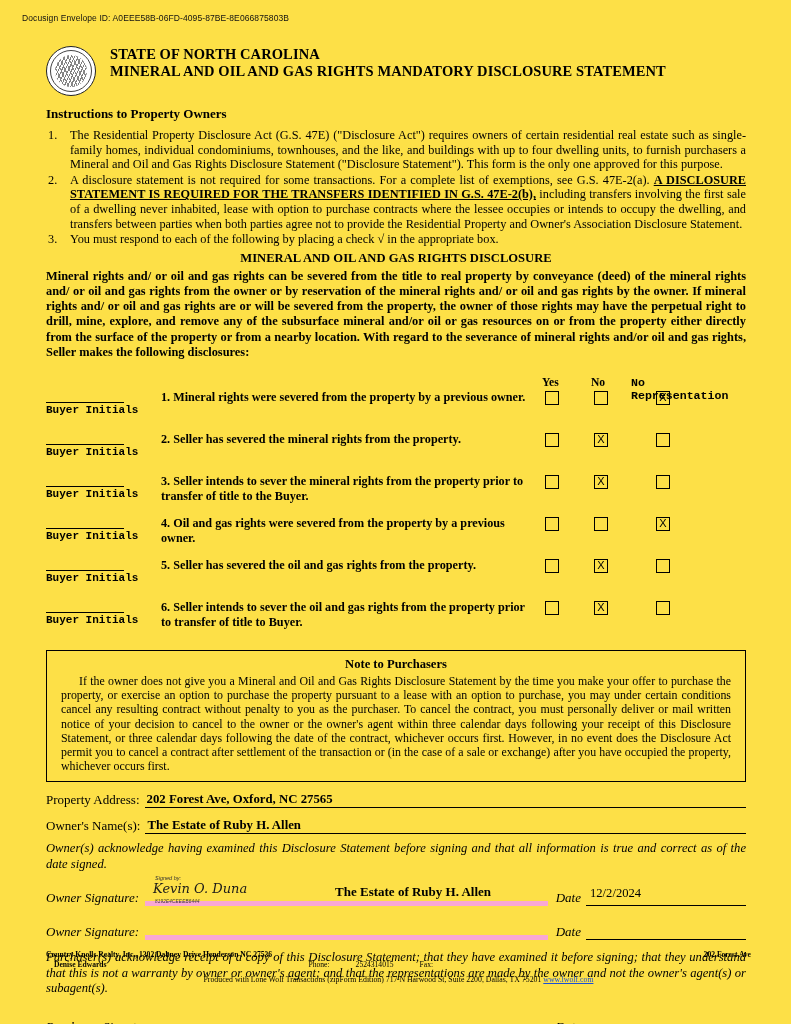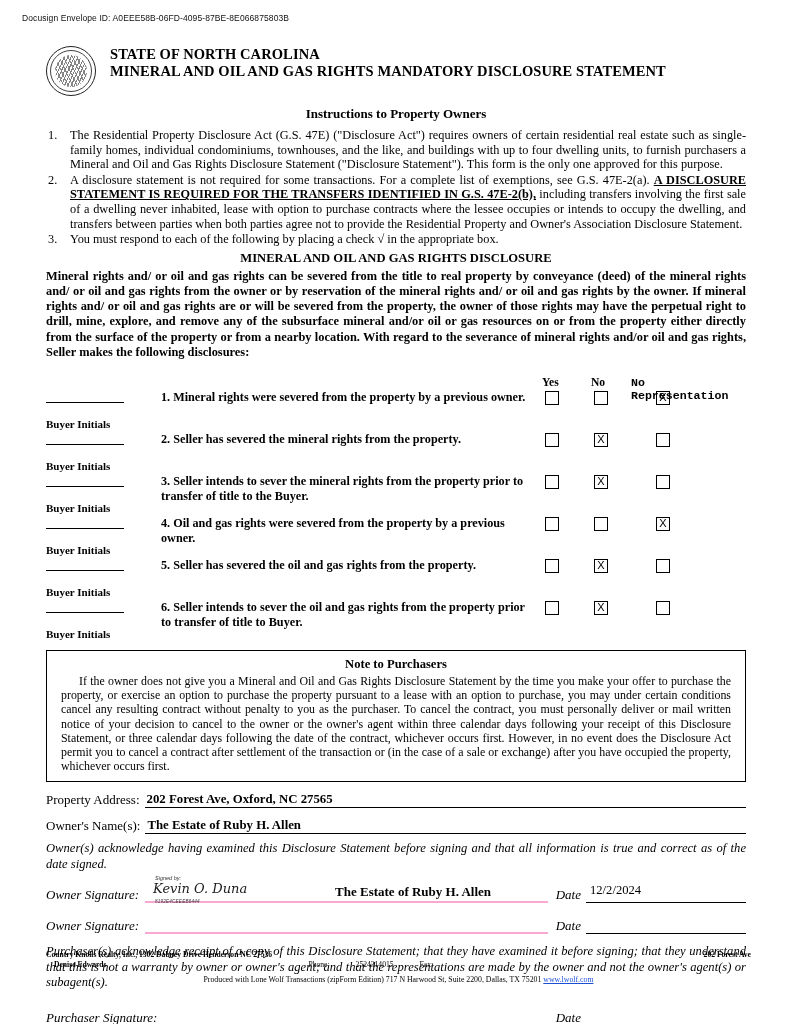--- a/index.html
+++ b/index.html
@@ -6,21 +6,21 @@
     margin: 0;
     padding: 0;
     background: #c8c8c8;
   }
   body {
     font-family: "Liberation Serif", serif;
   }
   .page {
     width: 791px;
     height: 1024px;
-    background: #ffffff;
+    background: #fde047;
     position: relative;
     margin: 0 auto;
     overflow: hidden;
     box-sizing: border-box;
   }
   .envelope-id {
     position: absolute;
     top: 13px;
     left: 22px;
     font-family: "Liberation Sans", sans-serif;
@@ -69,21 +69,21 @@
   .title-block {
     padding-top: 2px;
   }
   .title-1, .title-2 {
     font-weight: bold;
     font-size: 14.5px;
     line-height: 17px;
     letter-spacing: .1px;
   }
   .instr-heading {
-    text-align: center;
+    text-align: left;
     font-weight: bold;
     font-size: 13px;
     margin-top: 10px;
   }
   
   ol.numlist {
     list-style: none;
     margin: 6px 0 0 0;
     padding: 0;
   }
@@ -145,21 +145,22 @@
     font-weight: bold;
   }
   .initials .line {
     display: block;
     border-bottom: 1px solid #000;
     height: 12px;
     width: 78px;
   }
   .initials .lbl {
     display: block;
-    margin-top: 15px;
+    margin-top: 1px;
+    font-family: Liberation Mono, monospace;
   }
   .qtext {
     position: absolute;
     left: 115px;
     width: 370px;
     font-weight: bold;
     font-size: 12.2px;
     line-height: 15px;
     top: 0;
   }
@@ -228,21 +229,21 @@
   .sigline {
     display: flex;
     align-items: flex-end;
     margin-top: 9px;
     font-size: 13px;
     font-style: italic;
   }
   .sig-label { white-space: nowrap; padding-right: 6px; font-style: italic; }
   .sig-field {
     position: relative;
-    border-bottom: 2px solid #f9a8d4;
+    border-bottom: 5px solid #f9a8d4;
     height: 20px;
     flex: 1 1 auto;
   }
   .sig-date-label { white-space: nowrap; padding: 0 5px 0 8px; font-style: italic; }
   .sig-date-field {
     border-bottom: 1px solid #000;
     width: 160px;
     height: 20px;
     font-style: normal;
     font-size: 12.6px;

